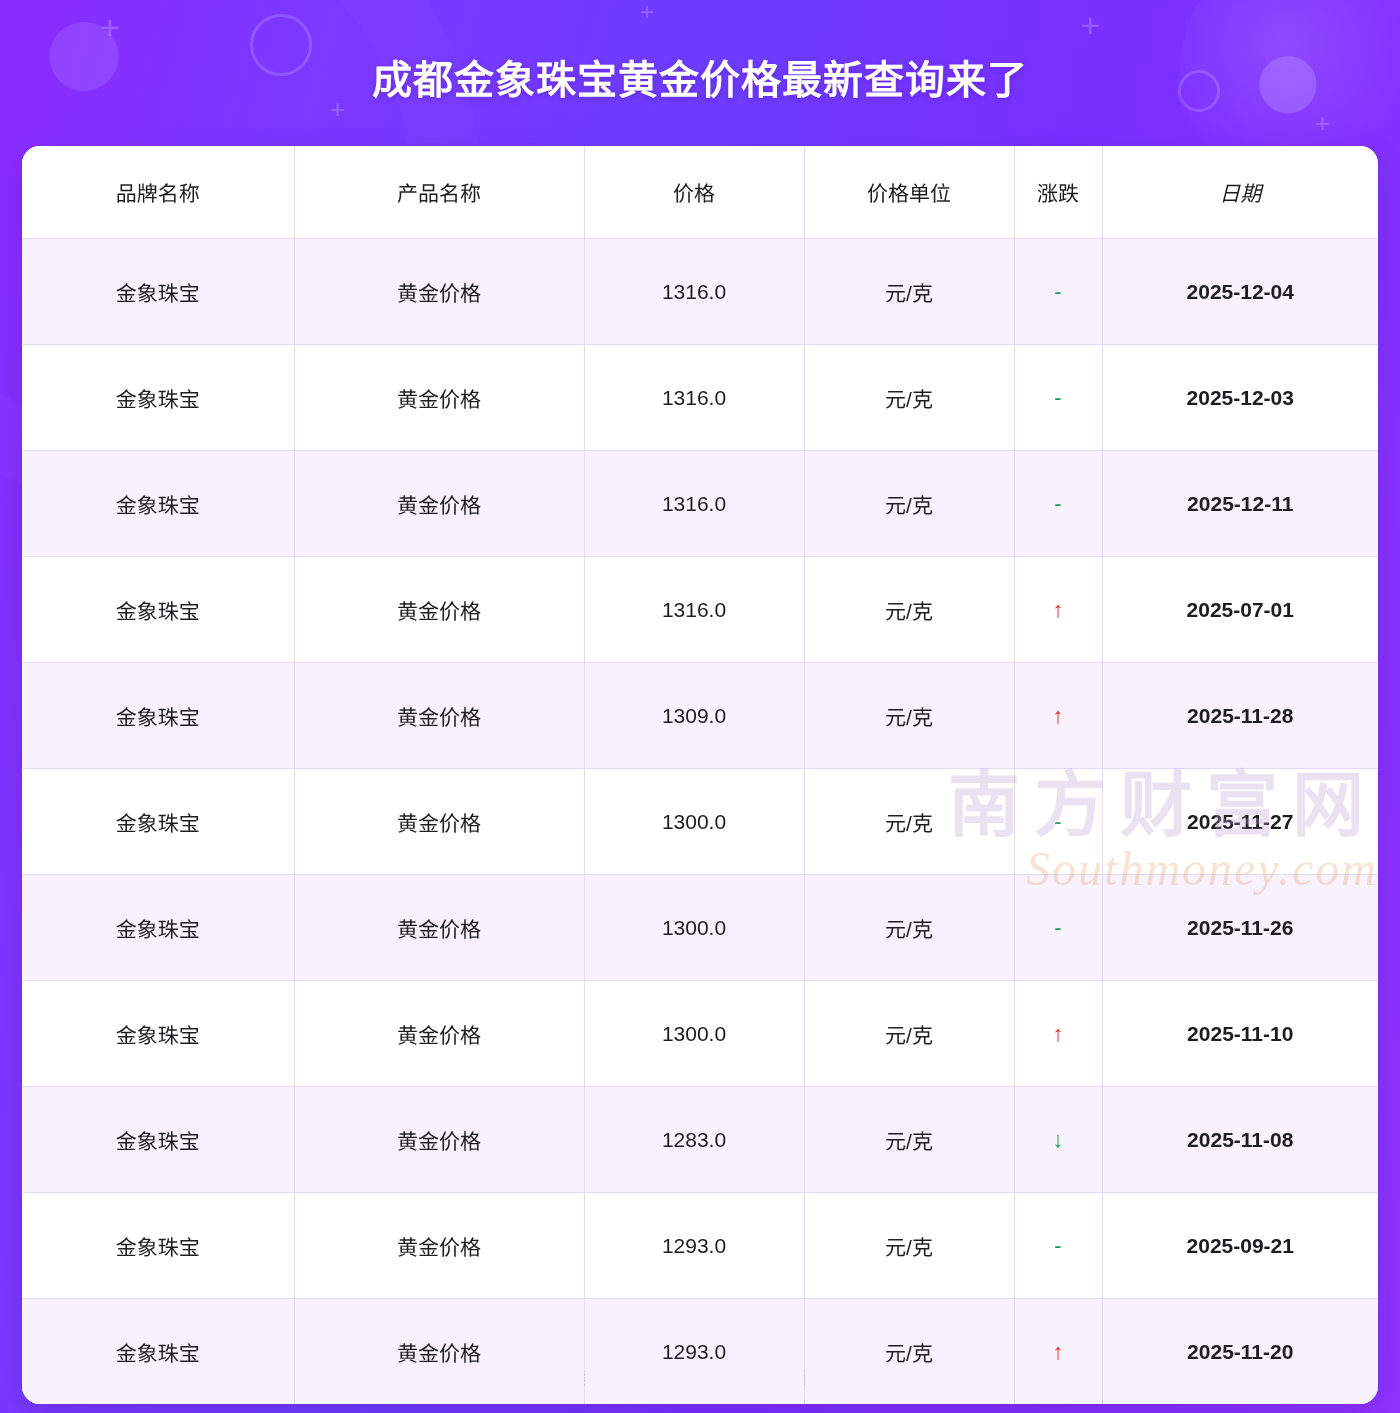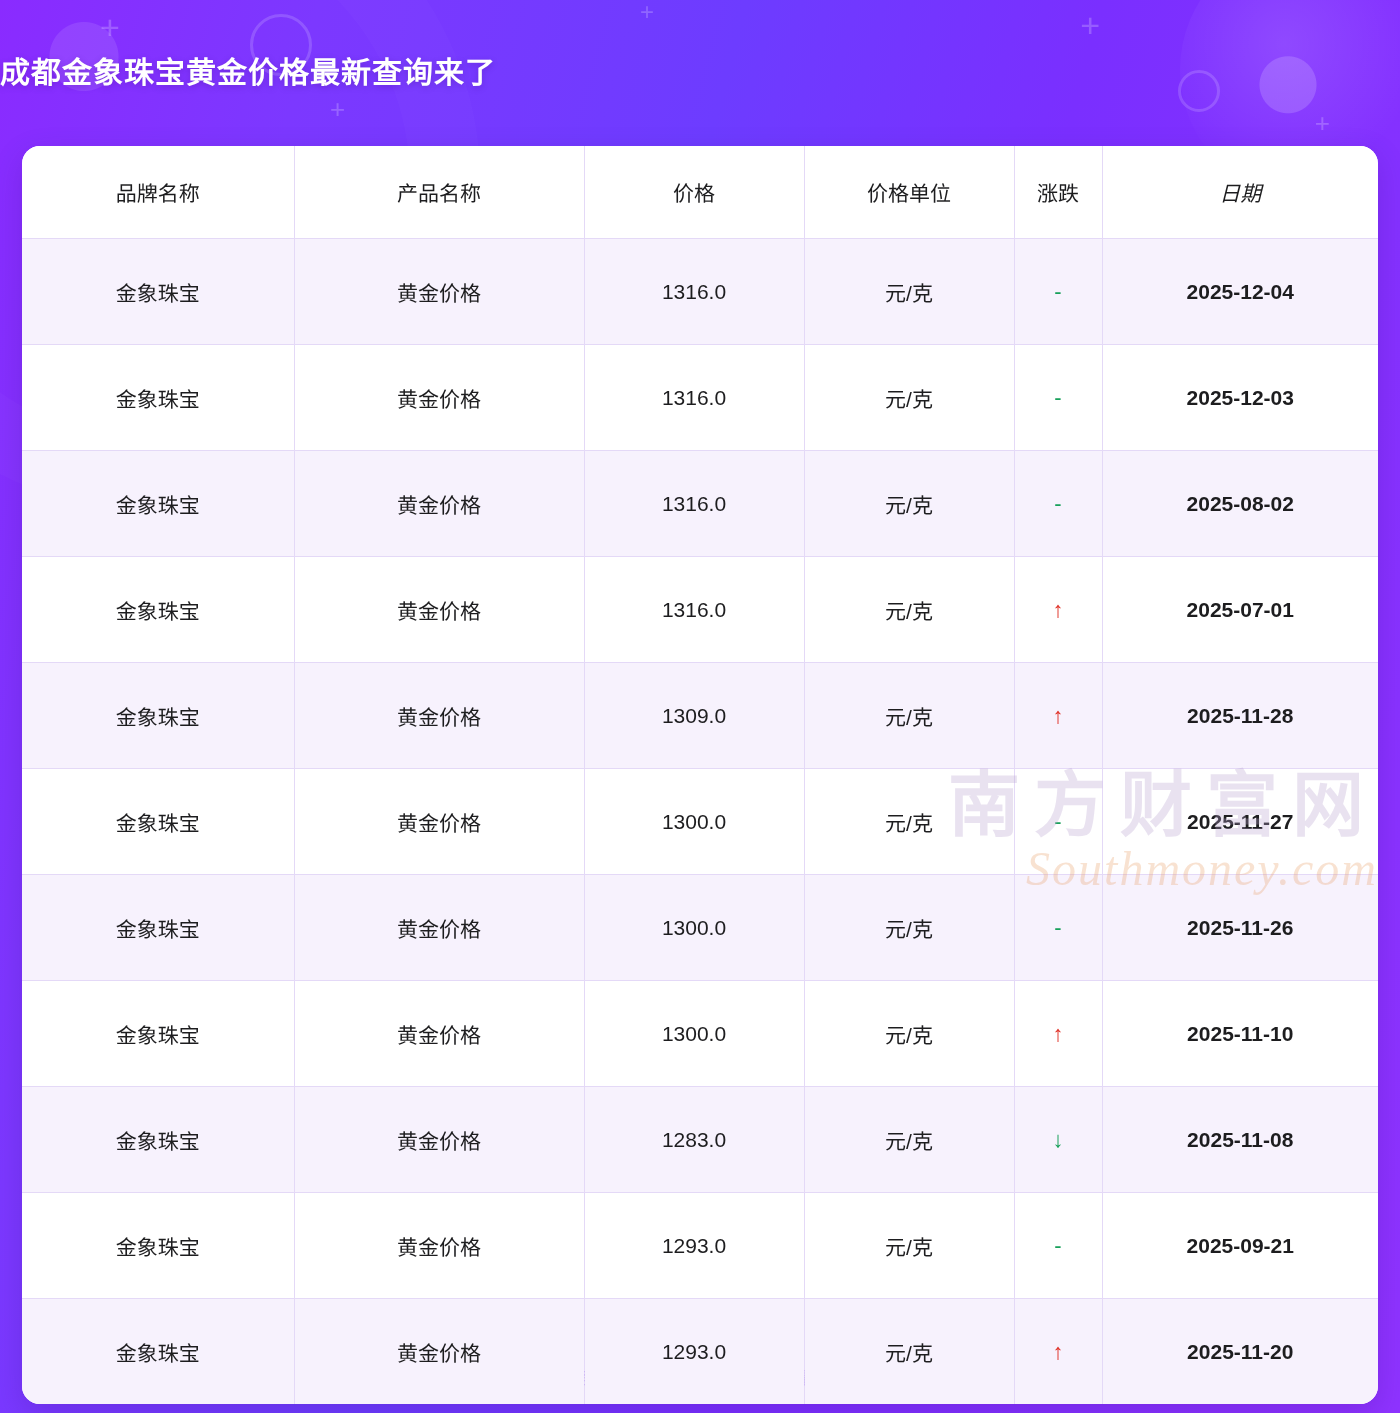--- a/index.html
+++ b/index.html
@@ -47,23 +47,23 @@
     width: 520px;
     height: 520px;
     border-radius: 50%;
     border: 70px solid rgba(255,255,255,0.06);
     border-right-color: rgba(255,255,255,0.02);
     border-bottom-color: rgba(255,255,255,0.02);
   }
 
   .title {
     position: relative;
-    text-align: left;
+    text-align: center;
     color: #ffffff;
-    font-size: 30px;
+    font-size: 40px;
     font-weight: bold;
     letter-spacing: 1px;
     padding-top: 48px;
     height: 44px;
     text-shadow: 0 2px 6px rgba(60,0,120,0.25);
   }
 
   .card {
     position: absolute;
     left: 22px;
@@ -217,21 +217,21 @@
             <td>元/克</td>
             <td class="chg-flat">-</td>
             <td>2025-12-03</td>
           </tr>
           <tr>
             <td>金象珠宝</td>
             <td>黄金价格</td>
             <td>1316.0</td>
             <td>元/克</td>
             <td class="chg-flat">-</td>
-            <td>2025-08-02</td>
+            <td>2025-12-11</td>
           </tr>
           <tr>
             <td>金象珠宝</td>
             <td>黄金价格</td>
             <td>1316.0</td>
             <td>元/克</td>
             <td class="chg-up">↑</td>
             <td>2025-07-01</td>
           </tr>
           <tr>

